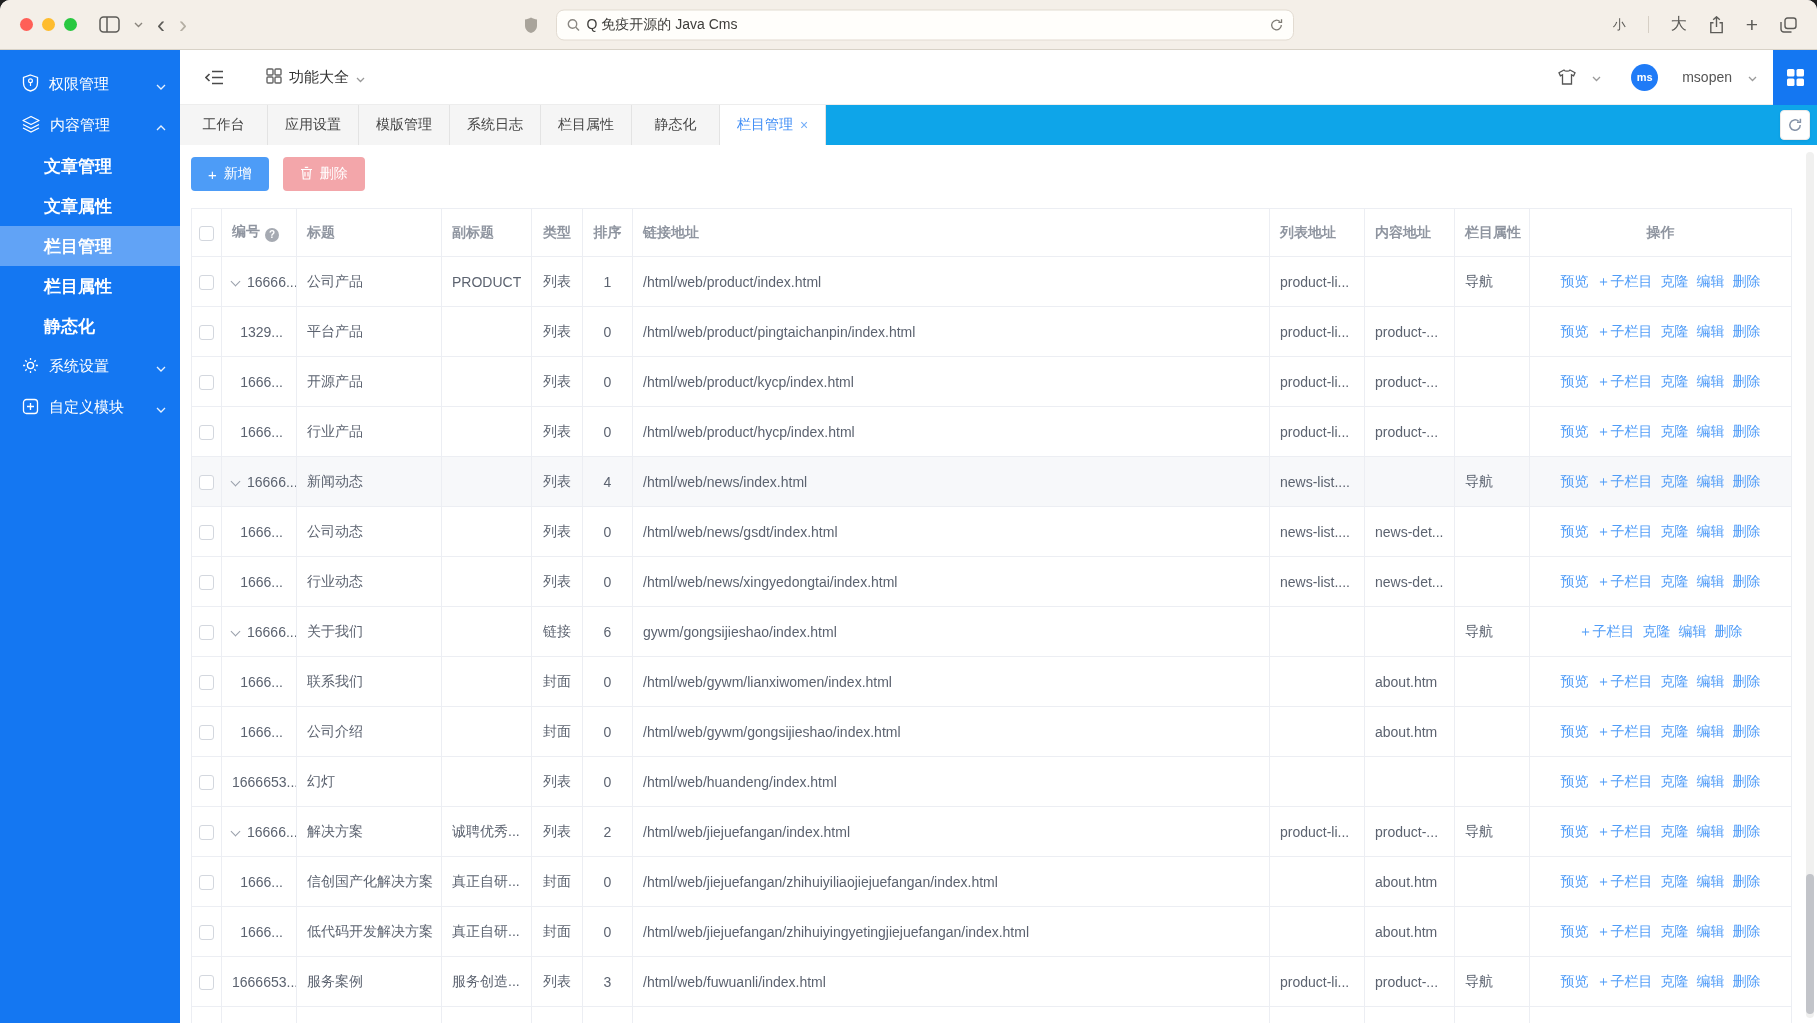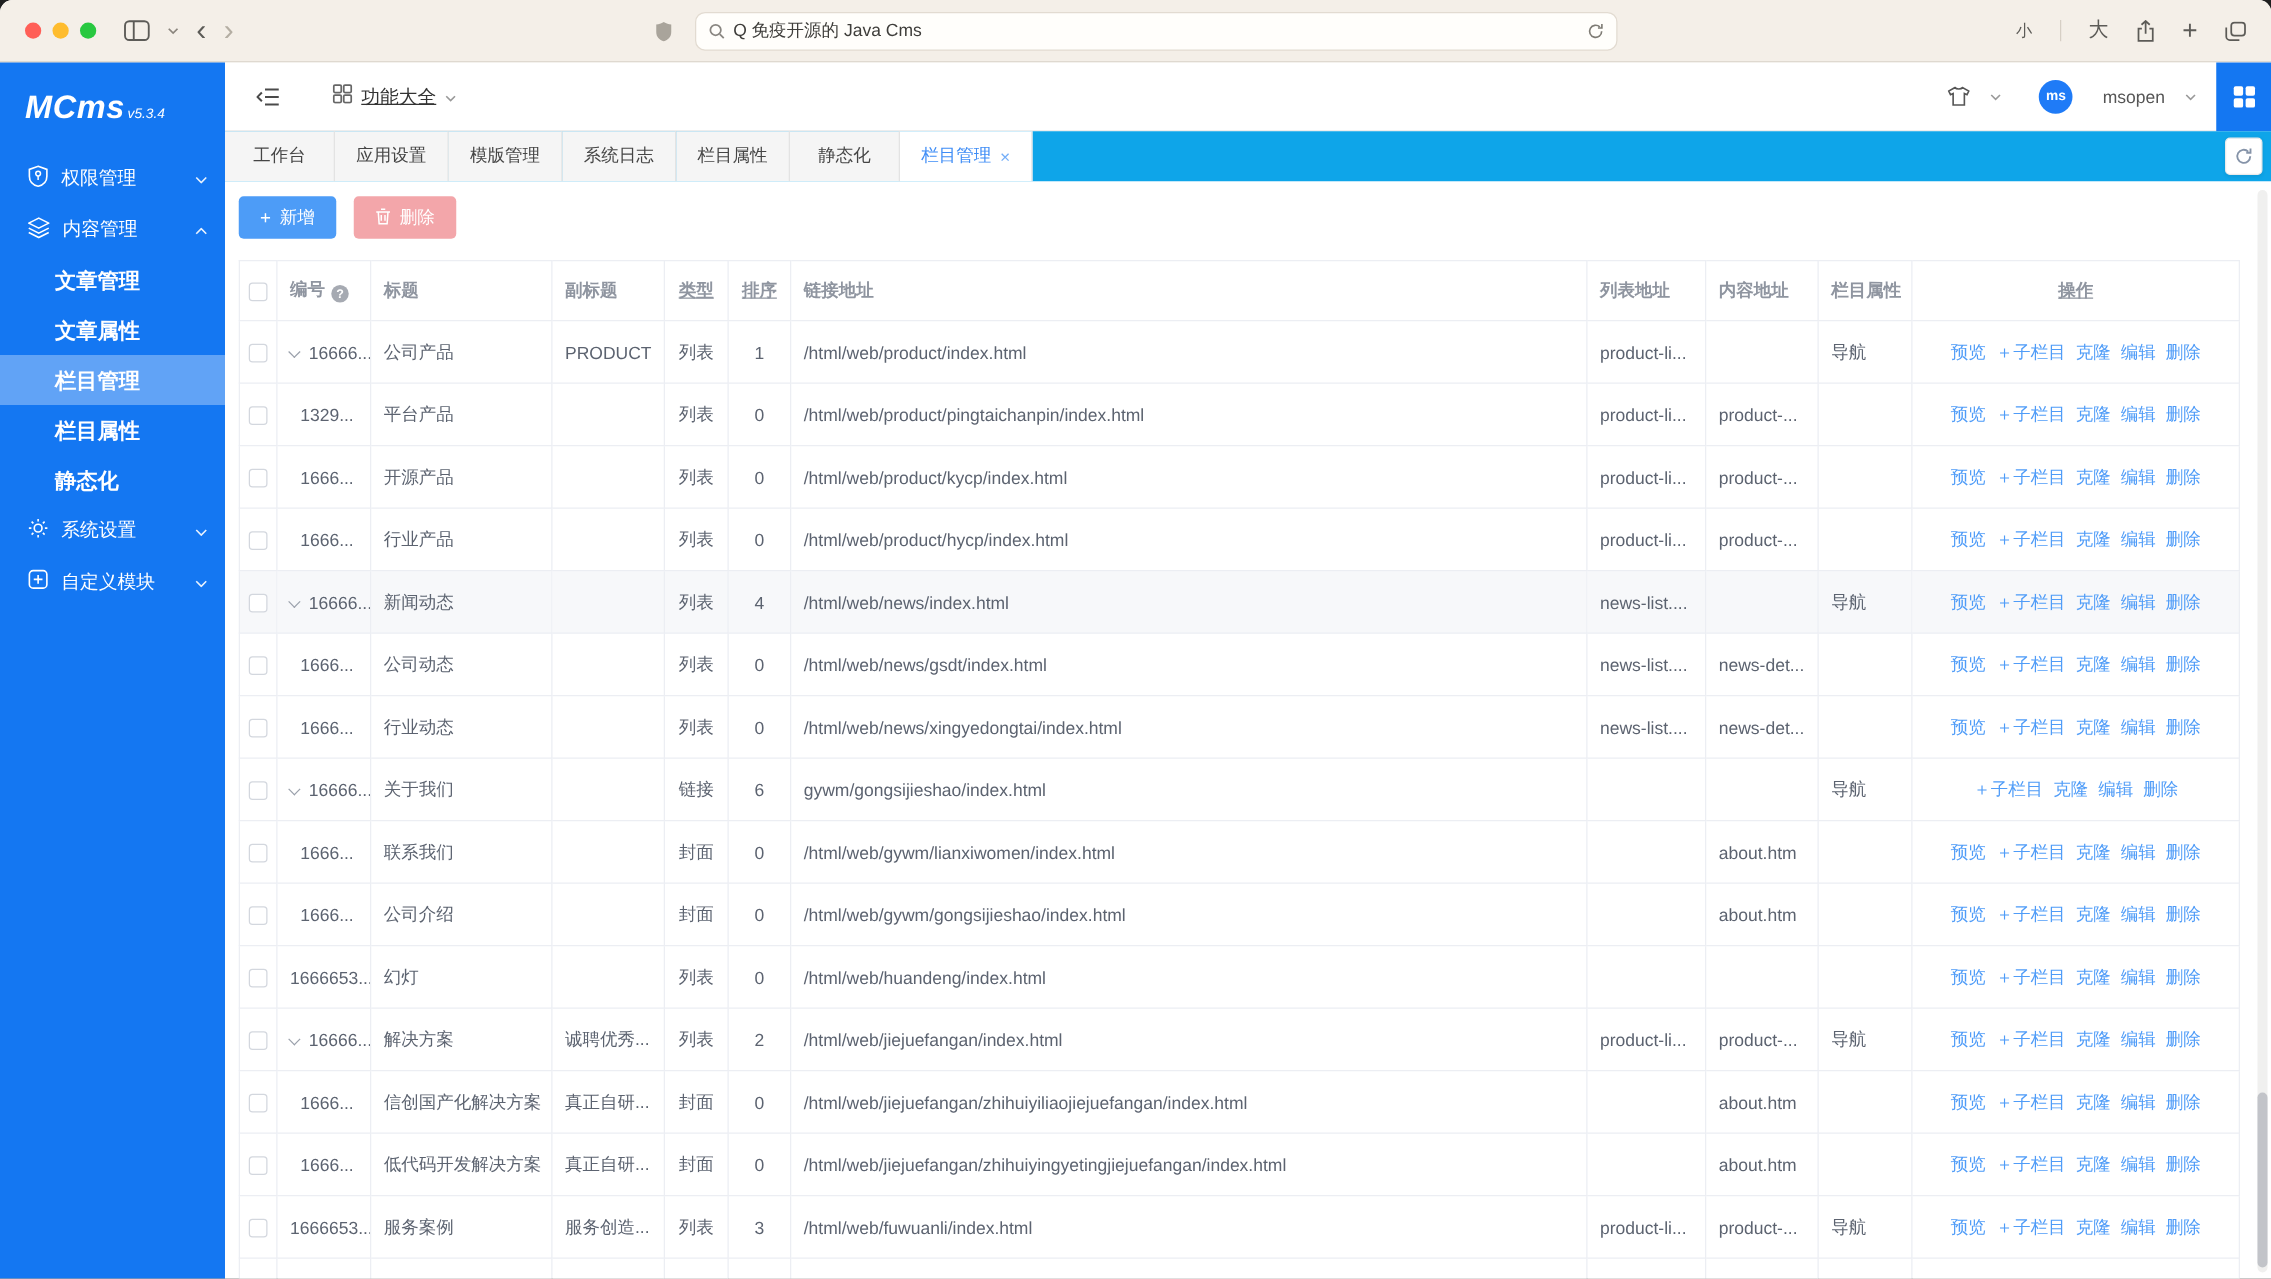--- a/index.html
+++ b/index.html
@@ -43,21 +43,21 @@
   .m-sub { height:40px; display:flex; align-items:center; padding-left:44px; font-size:17px;font-weight:bold; }
   .m-sub.active { background:rgba(255,255,255,0.33); }
   .chev-w { opacity:.9; }
 
   .main { flex:1; display:flex; flex-direction:column; min-width:0; }
 
   
   .hdr { height:55px; background:#fff; border-bottom:1px solid #ededed;
          display:flex; align-items:center; position:relative; }
   .fold { margin-left:25px; color:#4a4a4a; }
-  .func { display:flex; align-items:center; gap:7px; margin-left:42px; color:#333; font-size:15px;text-decoration:underline; }
+  .func { display:flex; align-items:center; gap:7px; margin-left:42px; color:#333; font-size:15px; }
   .func .gic { color:#666; }
   .hdr-right { margin-left:auto; display:flex; align-items:center; gap:16px; margin-right:60px; }
   .tshirt { color:#555; }
   .chev-g { color:#9a9a9a; margin-right:14px; }
   .avatar { width:27px; height:27px; border-radius:50%; background:#1f7bf7; color:#fff;
             font-size:11px; display:flex; align-items:center; justify-content:center; font-weight:bold; }
   .uname { font-size:14px; color:#555; margin-left:8px; }
   .grid-btn { position:absolute; right:0; top:0; width:44px; height:55px; background:#1477f2;
               display:flex; align-items:center; justify-content:center; }
 
@@ -80,21 +80,21 @@
   .btn-add .pl { font-size:15px; font-weight:400; }
   .btn-del { background:#f3a6aa; }
 
   
   table { border-collapse:collapse; table-layout:fixed; width:1600px; margin-top:17px; }
   th, td { border:1px solid #eceef3; font-size:14px; overflow:hidden; white-space:nowrap; }
   th { height:48px; color:#8f95a0; font-weight:bold; text-align:left; padding:0 10px; background:#fff; }
   td { height:50px; color:#5c6370; padding:0 10px; background:#fff; }
   tr.shaded td { background:#f7f8fa; }
   .ct { text-align:center; }
-  th.ct { text-align:center;text-decoration:underline; }
+  th.ct { text-align:center; }
   .c-cb, th.h-cb { text-align:center; padding:0; }
   .cbx { display:inline-block; width:15px; height:15px; border:1px solid #d3d7de; border-radius:3px;
          background:#fff; vertical-align:middle; }
   .c-id { text-align:right; padding-right:13px; }
   .chev { display:inline-block; width:7px; height:7px; border-right:1.4px solid #9aa0ab;
           border-bottom:1.4px solid #9aa0ab; transform:rotate(45deg); margin-right:8px;
           position:relative; top:-2px; }
   .qmark { display:inline-flex; width:14px; height:14px; border-radius:50%; background:#a6aab2;
            color:#fff; font-size:10px; align-items:center; justify-content:center; margin-left:5px;
            vertical-align:-2px; font-weight:bold; }
@@ -170,23 +170,20 @@
         <svg width="17" height="16" viewBox="0 0 17 16">
             <rect x="5" y="1" width="11" height="10.5" rx="2.5" fill="none" stroke="currentColor" stroke-width="1.4"></rect>
             <path d="M11.5 15 H3.8 A2.8 2.8 0 0 1 1 12.2 V5" fill="none" stroke="currentColor" stroke-width="1.4"></path>
           </svg>
       </span>
     </div>
   </div>
 
   <div class="app">
     <div class="sidebar">
-      <div class="logo">
-        <span class="nm">MCms</span><span class="ver">v5.3.4</span>
-      </div>
       <div class="menu">
         <div class="m-item">
           <span><svg width="17" height="18" viewBox="0 0 17 18">
                 <path d="M8.5 1 L15.5 3.5 V9 C15.5 13 12.6 16 8.5 17 C4.4 16 1.5 13 1.5 9 V3.5 Z" fill="none" stroke="#fff" stroke-width="1.3"></path>
                 <circle cx="8.5" cy="6.8" r="1.9" fill="none" stroke="#fff" stroke-width="1.2"></circle>
                 <path d="M8.5 8.8 V12" stroke="#fff" stroke-width="1.2"></path>
               </svg></span>
           <span class="lbl">权限管理</span>
           <span class="chev-w"><svg width="10" height="6" viewBox="0 0 10 6">
                 <path d="M1 1 L5 5 L9 1" fill="none" stroke="#fff" stroke-width="1.3"></path>

